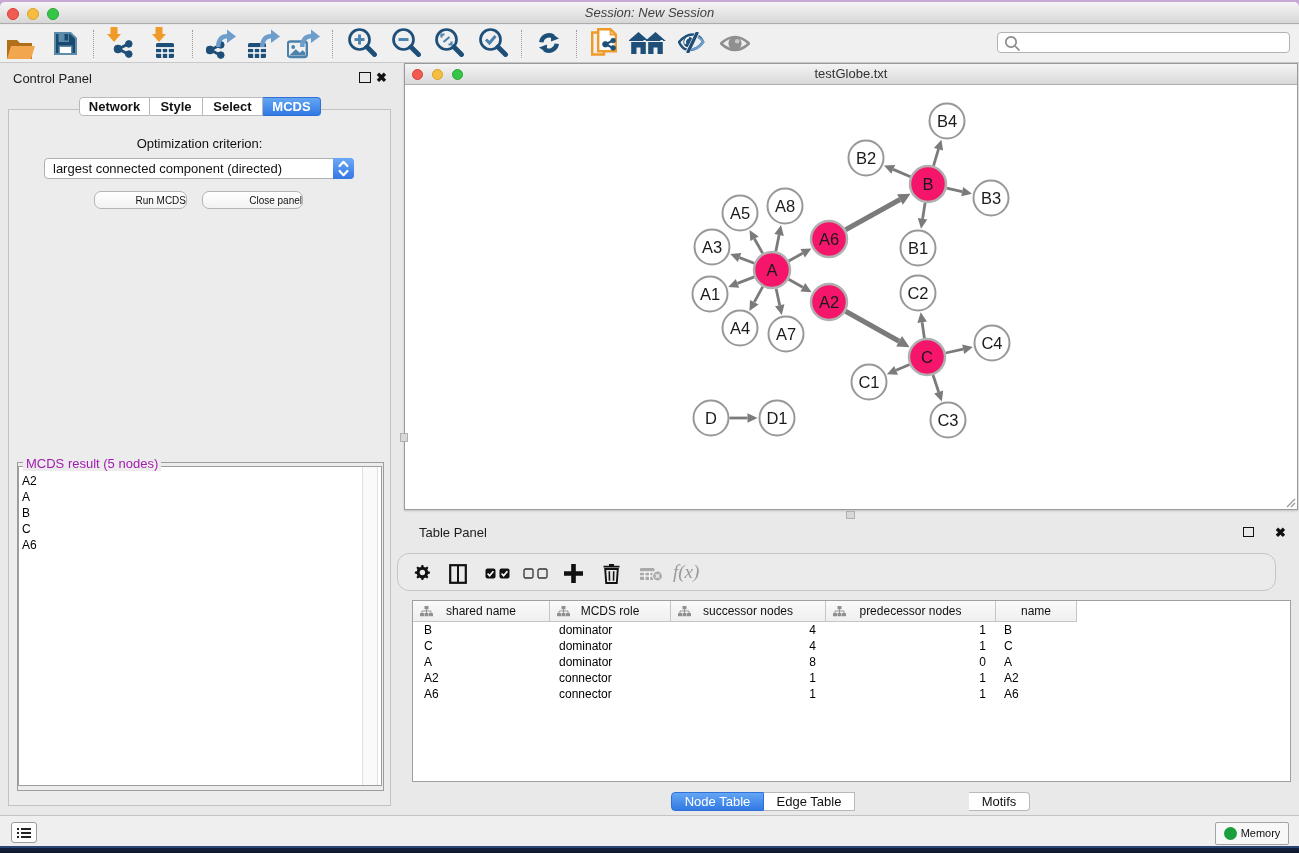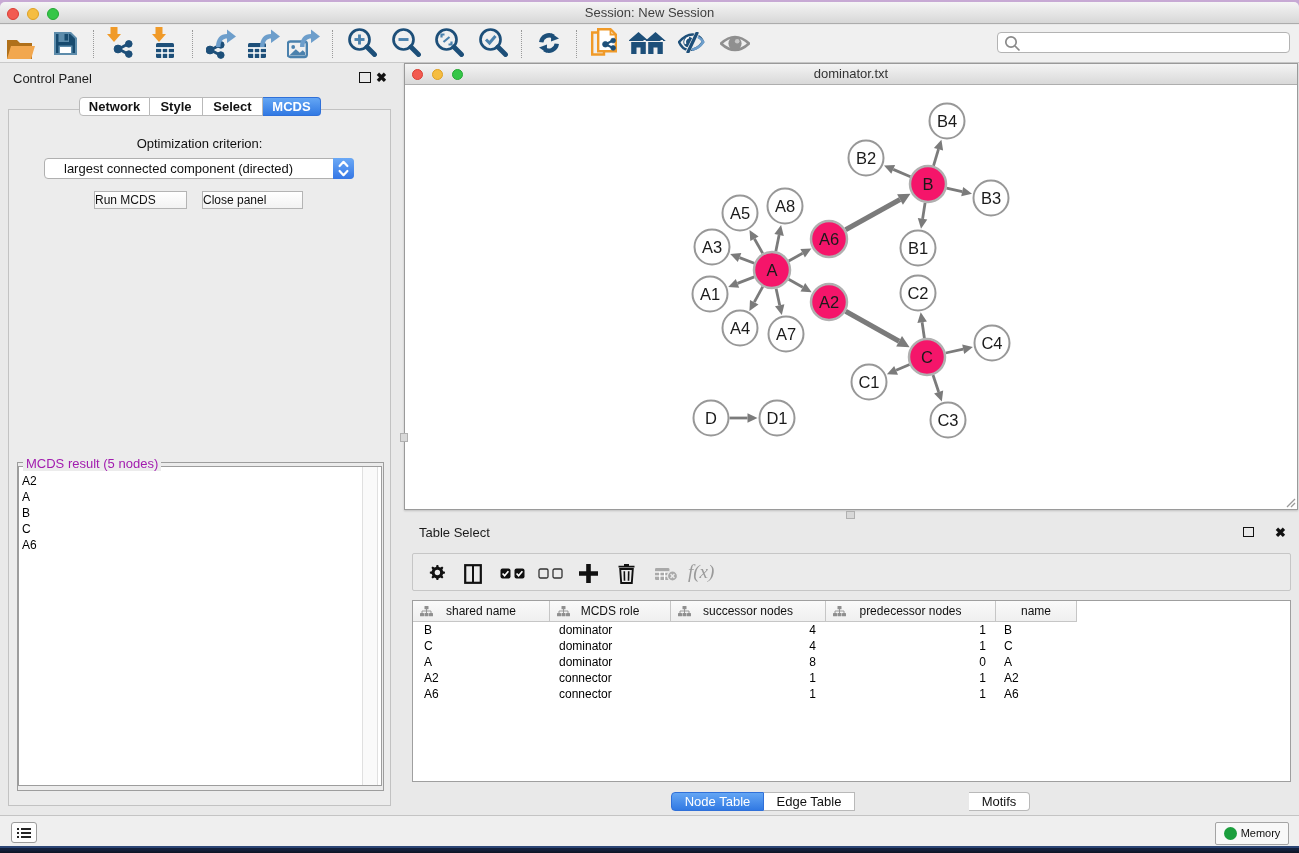--- a/index.html
+++ b/index.html
@@ -2,50 +2,50 @@
 <html><head>
 <meta charset="utf-8">
 <style>
 * { margin:0; padding:0; box-sizing:border-box; }
 html,body { width:1299px; height:853px; overflow:hidden; }
 body { font-family:"Liberation Sans", sans-serif; background:#e9e9e9; position:relative; }
 .abs { position:absolute; }
 #topstrip { left:0; top:0; width:1299px; height:10px; background:#c7a9d4; }
 #titlebar { left:0; top:2px; width:1299px; height:22px;
   background:linear-gradient(#f5f5f5,#d7d7d7); border-bottom:1px solid #acacac;
-  border-radius:5px 5px 0 0; }
+  border-radius:5px 5px 0 0;font-style:italic; }
 #titlebar .t { width:100%; text-align:center; font-size:13px; color:#404040; line-height:21px; }
 .tl { width:12px; height:12px; border-radius:50%; top:6px; }
 #toolbar { left:0; top:25px; width:1299px; height:38px; background:#f0f0f0; border-bottom:1px solid #c9c9c9; }
 .sep { top:5px; width:0px; height:28px; border-left:1px dotted #9a9a9a; position:absolute; }
 #search { left:997px; top:32px; width:293px; height:21px; background:#fff; border:1px solid #b3b3b3; border-radius:4px; }
 #cpanel-title { left:13px; top:71px; font-size:13px; color:#1c1c1c; }
 #cp-box { left:8px; top:109px; width:383px; height:697px; border:1px solid #c2c2c2; background:#ececec; }
 .tabs { top:97px; height:19px; font-size:13px; color:#111; }
 .tab { position:absolute; top:0; height:19px; background:#fff; border:1px solid #b9b9b9; border-left:none; text-align:center; line-height:18px; }
 .tab.first { border-left:1px solid #b9b9b9; border-radius:4px 0 0 4px; }
 .tab.last { border-radius:0 4px 4px 0; }
 .tab.sel { background:linear-gradient(#64a6f4,#3179e3); color:#fff; border-color:#3070d8; }
 #optlabel { left:9px; top:136px; width:381px; text-align:center; font-size:13px; color:#111; }
-#combo { left:44px; top:158px; width:310px; height:21px; background:#fff; border:1px solid #b0b0b0; border-radius:4px; font-size:13px; color:#111; line-height:19px; padding-left:19px; }
+#combo { left:44px; top:158px; width:310px; height:21px; background:#fff; border:1px solid #b0b0b0; border-radius:4px; font-size:13px; color:#111; line-height:19px; padding-left:8px; }
 #combo .spin { position:absolute; right:-1px; top:-1px; width:21px; height:21px; border-radius:0 4px 4px 0; background:linear-gradient(#6ba9f6,#3577e5); }
-.btn { background:linear-gradient(#ffffff,#f2f2f2); border:1px solid #b4b4b4; border-radius:0; font-size:12px; color:#111; text-align:left; }
+.btn { background:linear-gradient(#ffffff,#f2f2f2); border:1px solid #b4b4b4; border-radius:7px; font-size:10px; color:#111; text-align:right; }
 #runbtn { left:94px; top:191px; width:93px; height:18px; line-height:17px; }
 #closebtn { left:202px; top:191px; width:101px; height:18px; line-height:17px; }
 #mcds-group { left:17px; top:462px; width:367px; height:329px; border:1px solid #9d9d9d; }
 #mcds-label { left:23px; top:456px; background:#ececec; padding:0 3px; font-size:13px; color:#a21caf; }
 #mcds-list { left:18px; top:466px; width:364px; height:320px; background:#fff; border:1px solid #9d9d9d; font-size:12px; color:#000; padding:6px 0 0 3px; line-height:16px; }
 #mcds-scroll { left:362px; top:467px; width:16px; height:318px; background:#fafafa; border-left:1px solid #e0e0e0; border-right:1px solid #e0e0e0; }
 #netwin { left:404px; top:63px; width:894px; height:447px; background:#fff; border:1px solid #9a9a9a; box-shadow:0 1px 2px rgba(0,0,0,.18); }
 #netbar { position:absolute; left:0; top:0; width:892px; height:21px; background:linear-gradient(#f4f4f4,#d9d9d9); border-bottom:1px solid #aeaeae; }
 #netbar .t { width:100%; text-align:center; font-size:13px; color:#333; line-height:20px; }
 .tl2 { position:absolute; width:11px; height:11px; border-radius:50%; top:5px; }
 #graphbox { position:absolute; left:0; top:21px; width:892px; height:424px; background:#fff; overflow:hidden; }
 #tp-title { left:419px; top:525px; font-size:13px; color:#1c1c1c; }
-#tp-toolbar { left:412px; top:553px; width:879px; height:38px; background:#ebebeb; border:1px solid #c6c6c6; border-radius:2px; }
+#tp-toolbar { left:397px; top:553px; width:879px; height:38px; background:#ebebeb; border:1px solid #c6c6c6; border-radius:12px; }
 #tp-table { left:412px; top:600px; width:879px; height:182px; background:#fff; border:1px solid #9f9f9f; overflow:hidden; }
 .th { position:absolute; top:0; height:21px; background:linear-gradient(#fafafa,#efefef); border-right:1px solid #c6c6c6; border-bottom:1px solid #c6c6c6; font-size:12px; color:#111; text-align:center; line-height:20px; }
 .cell { position:absolute; font-size:12px; color:#000; }
 .btab { position:absolute; top:792px; height:19px; background:#fff; border:1px solid #b9b9b9; border-left:none; font-size:13px; color:#111; text-align:center; line-height:18px; }
 .btab.first { border-left:1px solid #b9b9b9; border-radius:4px 0 0 4px; }
 .btab.last { border-radius:0 4px 4px 0; }
 .btab.sel { background:linear-gradient(#64a6f4,#3179e3); color:#fff; border-color:#3070d8; }
 #statusbar { left:0; top:815px; width:1299px; height:31px; background:#efefef; border-top:1px solid #c4c4c4; }
 #listbtn { left:11px; top:822px; width:26px; height:21px; background:#fdfdfd; border:1px solid #9b9b9b; border-radius:3px; }
 #membtn { left:1215px; top:822px; width:74px; height:23px; background:#f8f8f8; border:1px solid #a4a4a4; border-radius:2px; font-size:11px; color:#111; line-height:21px; text-align:center; }
@@ -219,21 +219,21 @@
 </div>
 <div class="abs btn" id="runbtn">Run MCDS</div>
 <div class="abs btn" id="closebtn">Close panel</div>
 <div class="abs" id="mcds-group"></div>
 <div class="abs" id="mcds-list">A2<br>A<br>B<br>C<br>A6</div>
 <div class="abs" id="mcds-scroll"></div>
 <div class="abs" id="mcds-label">MCDS result (5 nodes)</div>
 
 <div class="abs" id="netwin">
   <div id="netbar">
-    <div class="t">dominator.txt</div>
+    <div class="t">testGlobe.txt</div>
     <div class="tl2" style="left:7px; background:#f25b51; border:1px solid #da3e34;"></div>
     <div class="tl2" style="left:27px; background:#f5bd41; border:1px solid #dfa123;"></div>
     <div class="tl2" style="left:47px; background:#35c648; border:1px solid #24a834;"></div>
   </div>
   <div id="graphbox">
       <svg width="894" height="426" viewBox="0 0 894 426" style="position:absolute;left:0;top:0">
 <line x1="357.7" y1="168.4" x2="349.4" y2="153.7" stroke="#7b7b7b" stroke-width="2.8"></line>
 <polygon points="344.5,145.0 353.6,151.4 345.3,156.1" fill="#7b7b7b"></polygon>
 <line x1="370.8" y1="166.4" x2="374.1" y2="149.9" stroke="#7b7b7b" stroke-width="2.8"></line>
 <polygon points="376.1,140.1 378.8,150.9 369.4,149.0" fill="#7b7b7b"></polygon>
@@ -318,21 +318,21 @@
   <svg width="12" height="12" viewBox="0 0 12 12" style="position:absolute;right:1px;bottom:1px;">
       <g stroke="#9a9a9a" stroke-width="1.2">
         <line x1="3" y1="11" x2="11" y2="3"></line>
         <line x1="7" y1="11" x2="11" y2="7"></line>
       </g>
     </svg>
 </div>
 <div class="abs vsplit"></div>
 <div class="abs hsplit"></div>
 
-<div class="abs" id="tp-title">Table Select</div>
+<div class="abs" id="tp-title">Table Panel</div>
 <div class="abs" style="left:1243px; top:527px; width:11px; height:10px; border:1.5px solid #111;"></div>
 <div class="abs" style="left:1275px; top:525px; font-size:13px; font-weight:bold; color:#111;">✖</div>
 <div class="abs" id="tp-toolbar">
     <svg width="20" height="19" viewBox="0 0 20 19" style="position:absolute;left:16px;top:11px">
       <g transform="scale(0.84)">
         <path fill="#111" d="M9 0 L11 0 L11.6 2.3 A7 7 0 0 1 13.6 3.1 L15.7 1.9 L17.1 3.3 L15.9 5.4 A7 7 0 0 1 16.7 7.4 L19 8 L19 10 L16.7 10.6 A7 7 0 0 1 15.9 12.6 L17.1 14.7 L15.7 16.1 L13.6 14.9 A7 7 0 0 1 11.6 15.7 L11 18 L9 18 L8.4 15.7 A7 7 0 0 1 6.4 14.9 L4.3 16.1 L2.9 14.7 L4.1 12.6 A7 7 0 0 1 3.3 10.6 L1 10 L1 8 L3.3 7.4 A7 7 0 0 1 4.1 5.4 L2.9 3.3 L4.3 1.9 L6.4 3.1 A7 7 0 0 1 8.4 2.3 Z"></path>
         <circle cx="10" cy="9" r="3.2" fill="#ebebeb"></circle>
       </g>
     </svg>
     <svg width="18" height="20" viewBox="0 0 18 20" style="position:absolute;left:51px;top:10px">

